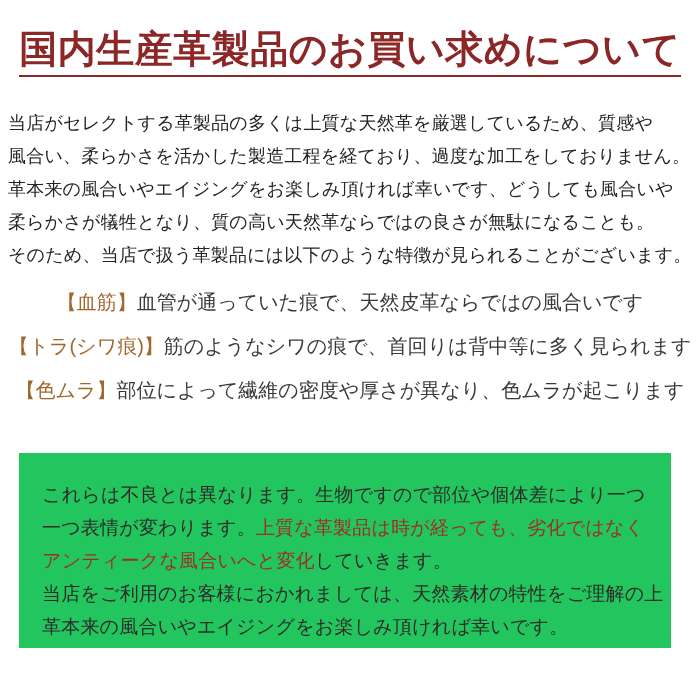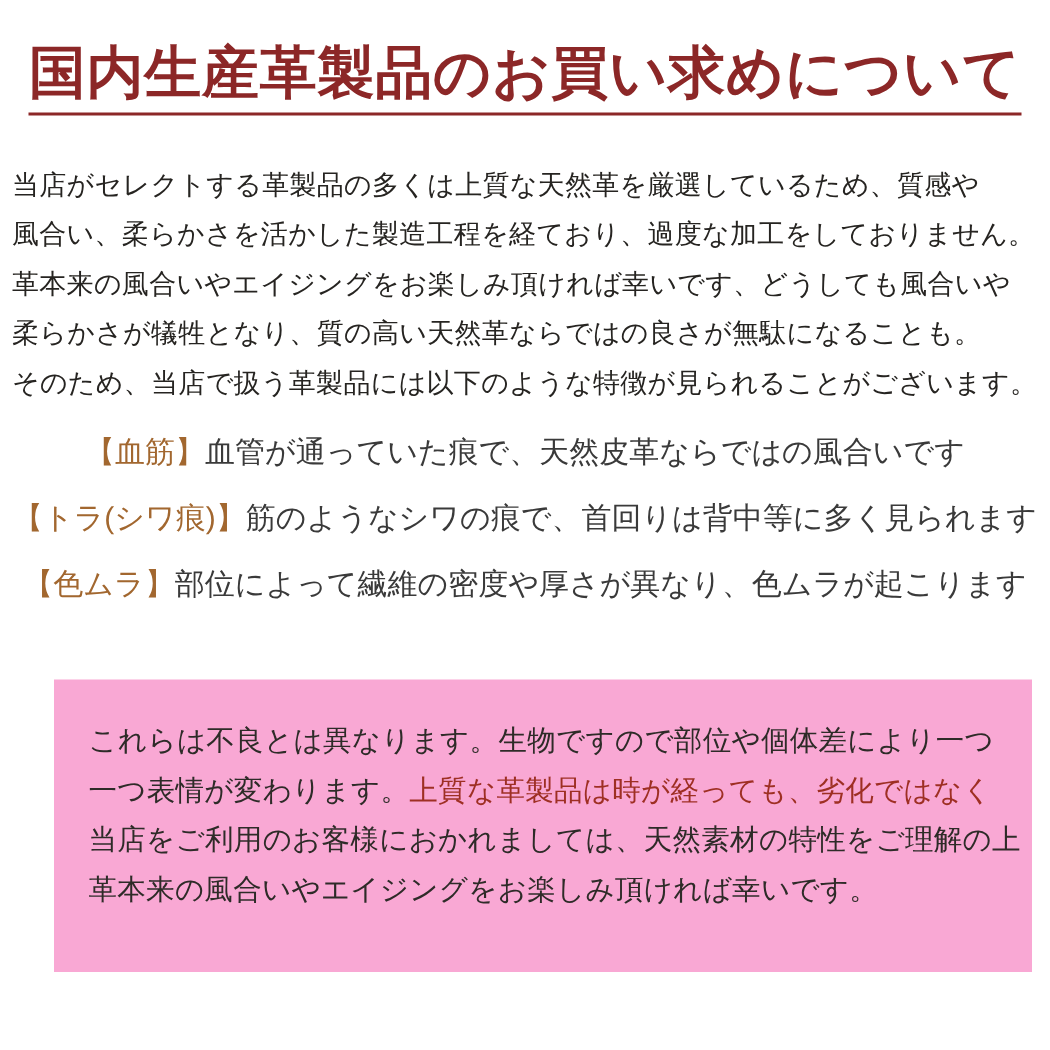--- a/index.html
+++ b/index.html
@@ -53,25 +53,25 @@
     line-height: 44px;
     color: #3a3a3a;
     white-space: nowrap;
   }
   .feature-label {
     color: #a2672f;
     text-align: center;
   }
   
   .notice-box {
-    margin: 41px 0 0 36px;
+    margin: 41px 0 0 19px;
     width: 652px;
     height: 195px;
     box-sizing: border-box;
-    background: #f9a8d4;
+    background: #22c55e;
     padding: 25px 20px 5px 23px;
   }
   .notice-line {
     font-size: 19px;
     line-height: 33px;
     letter-spacing: 0.2px;
     color: #2e2b28;
     white-space: nowrap;
   }
   .notice-red {
@@ -103,15 +103,18 @@
   <div class="feature-line">
     <span class="feature-label">【色ムラ】</span><span>部位によって繊維の密度や厚さが異なり、色ムラが起こります</span>
   </div>
 </div>
 
 <div class="notice-box">
   <div class="notice-line">これらは不良とは異なります。生物ですので部位や個体差により一つ</div>
   <div class="notice-line">
     <span>一つ表情が変わります。</span><span class="notice-red">上質な革製品は時が経っても、劣化ではなく</span>
   </div>
+  <div class="notice-line">
+    <span class="notice-red">アンティークな風合いへと変化</span><span>していきます。</span>
+  </div>
   <div class="notice-line">当店をご利用のお客様におかれましては、天然素材の特性をご理解の上</div>
   <div class="notice-line">革本来の風合いやエイジングをお楽しみ頂ければ幸いです。</div>
 </div>
 
 </body></html>

